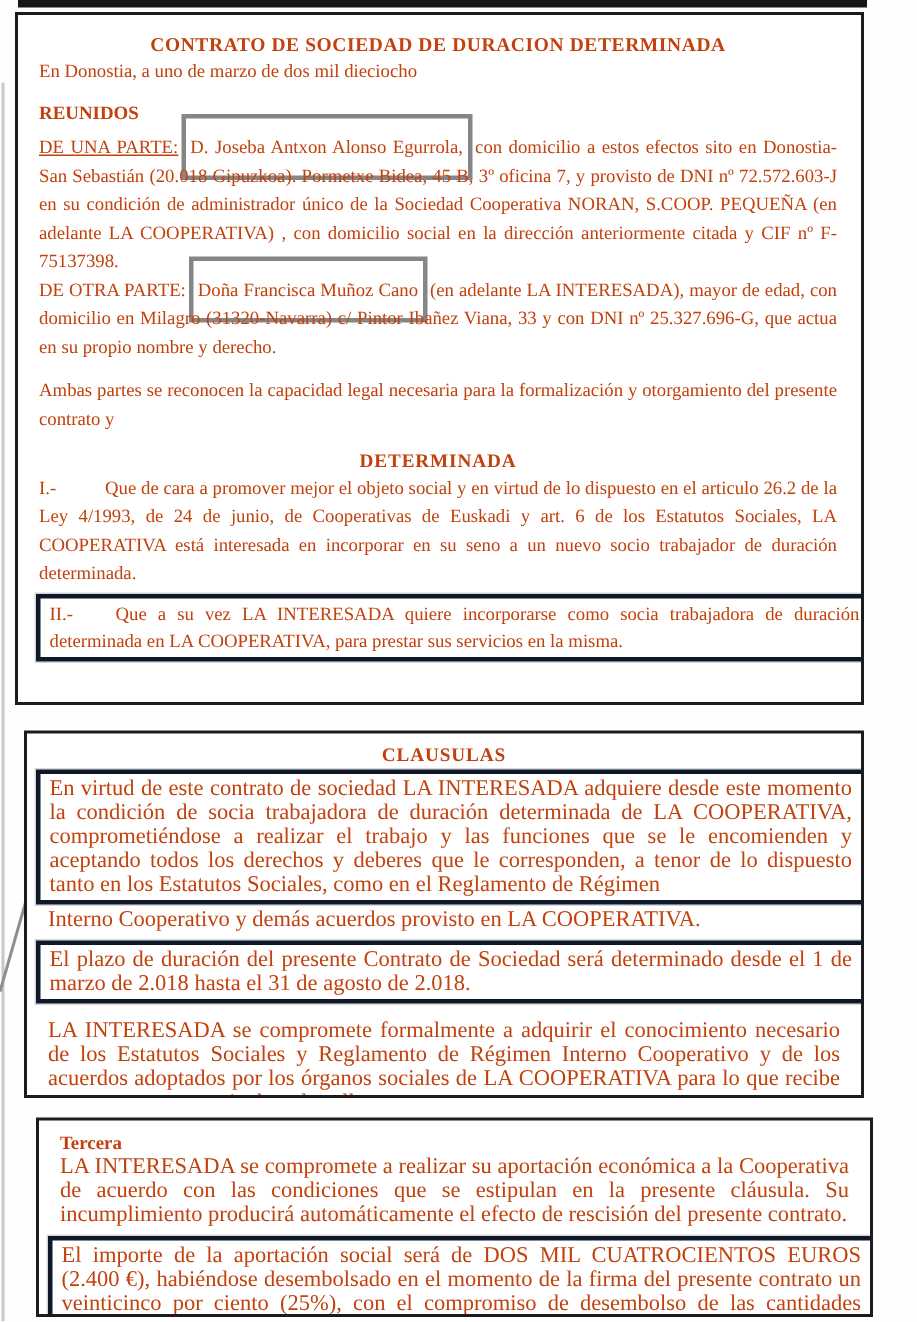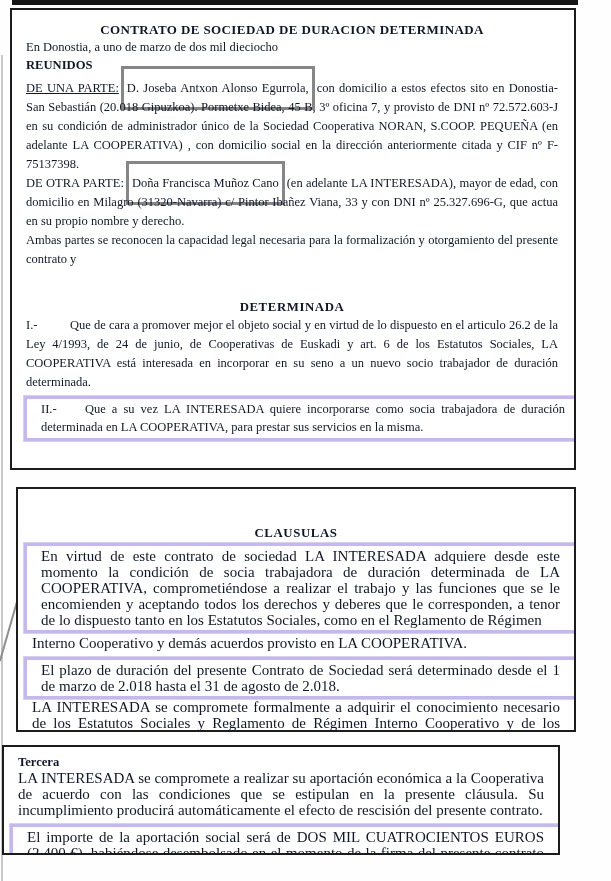--- a/index.html
+++ b/index.html
@@ -1,43 +1,43 @@
 <!DOCTYPE html>
 <html><head>
 <meta charset="utf-8">
 <style>
   html,body{margin:0;padding:0;background:#ffffff;}
   .canvas{
     position:relative;width:611px;height:881px;overflow:hidden;
     background:#fefefe;
     font-family:"Liberation Serif","DejaVu Serif",serif;
-    color:#0f172a;
+    color:#c2410c;
   }
   
   .edge-bar{position:absolute;left:12px;top:0;width:566px;height:5px;background:#161616;}
   .left-scan-line{position:absolute;left:1px;top:55px;bottom:0;width:2px;background:#c8c8c8;}
   .diag-line{position:absolute;left:0px;top:660px;width:80px;height:2px;background:#8f8f8f;
     transform:rotate(-74deg);transform-origin:left center;}
   
   .pagebox{position:absolute;box-sizing:border-box;border:2px solid #1c1c1c;background:#fff;overflow:hidden;}
   .page1{left:10px;top:8px;width:566px;height:462px;padding:12px 16px 0 14px;}
   .page2{left:16px;top:487px;width:560px;height:245px;padding:6px 14px 0 14px;}
-  .page3{left:2px;top:745px;width:558px;height:110px;padding:7px 14px 0 14px;}
+  .page3{left:24px;top:745px;width:558px;height:133px;padding:7px 14px 0 14px;}
   
   .title{text-align:center;font-weight:bold;font-size:13px;letter-spacing:.4px;line-height:16px;}
-  .h-center{text-align:center;font-weight:bold;font-size:12.8px;letter-spacing:.6px;line-height:17px;margin-top:30px;}
+  .h-center{text-align:center;font-weight:bold;font-size:12.8px;letter-spacing:.6px;line-height:17px;}
   .h-left{font-weight:bold;font-size:12.6px;line-height:16px;}
   .para{font-size:12.5px;line-height:19px;text-align:justify;margin:0;}
   .para-sm{font-size:15px;line-height:16px;text-align:justify;margin:0;}
   .underline{text-decoration:underline;}
   .numeral{display:inline-block;min-width:44px;}
   
   .hl-inline{border:3px solid #868686;padding:12px 3px;margin:0 2px;white-space:nowrap;}
-  .hl-block{border:3px solid #c4b5fd;box-shadow:0 0 0 1px #d6d6d6;padding:2px 14px;background:#fff;}
-  .mt20{} .mt10{}
+  .hl-block{border:3px solid #0f172a;box-shadow:0 0 0 1px #d6d6d6;padding:2px 6px;background:#fff;}
+  .mt20{} .mt10{margin-top:10px;}
   .mt8{margin-top:0;} .mt6{margin-top:6px;} .mt4{margin-top:4px;} .mt2{margin-top:2px;} .mt1{margin-top:1px;}
   .bleed1{margin-left:-2px;margin-right:-24px;}   
   .bleed2{margin-left:-8px;margin-right:-17px;}   
 </style>
 </head>
 <body>
 
 <div class="canvas">
 
   <div class="edge-bar"></div>

